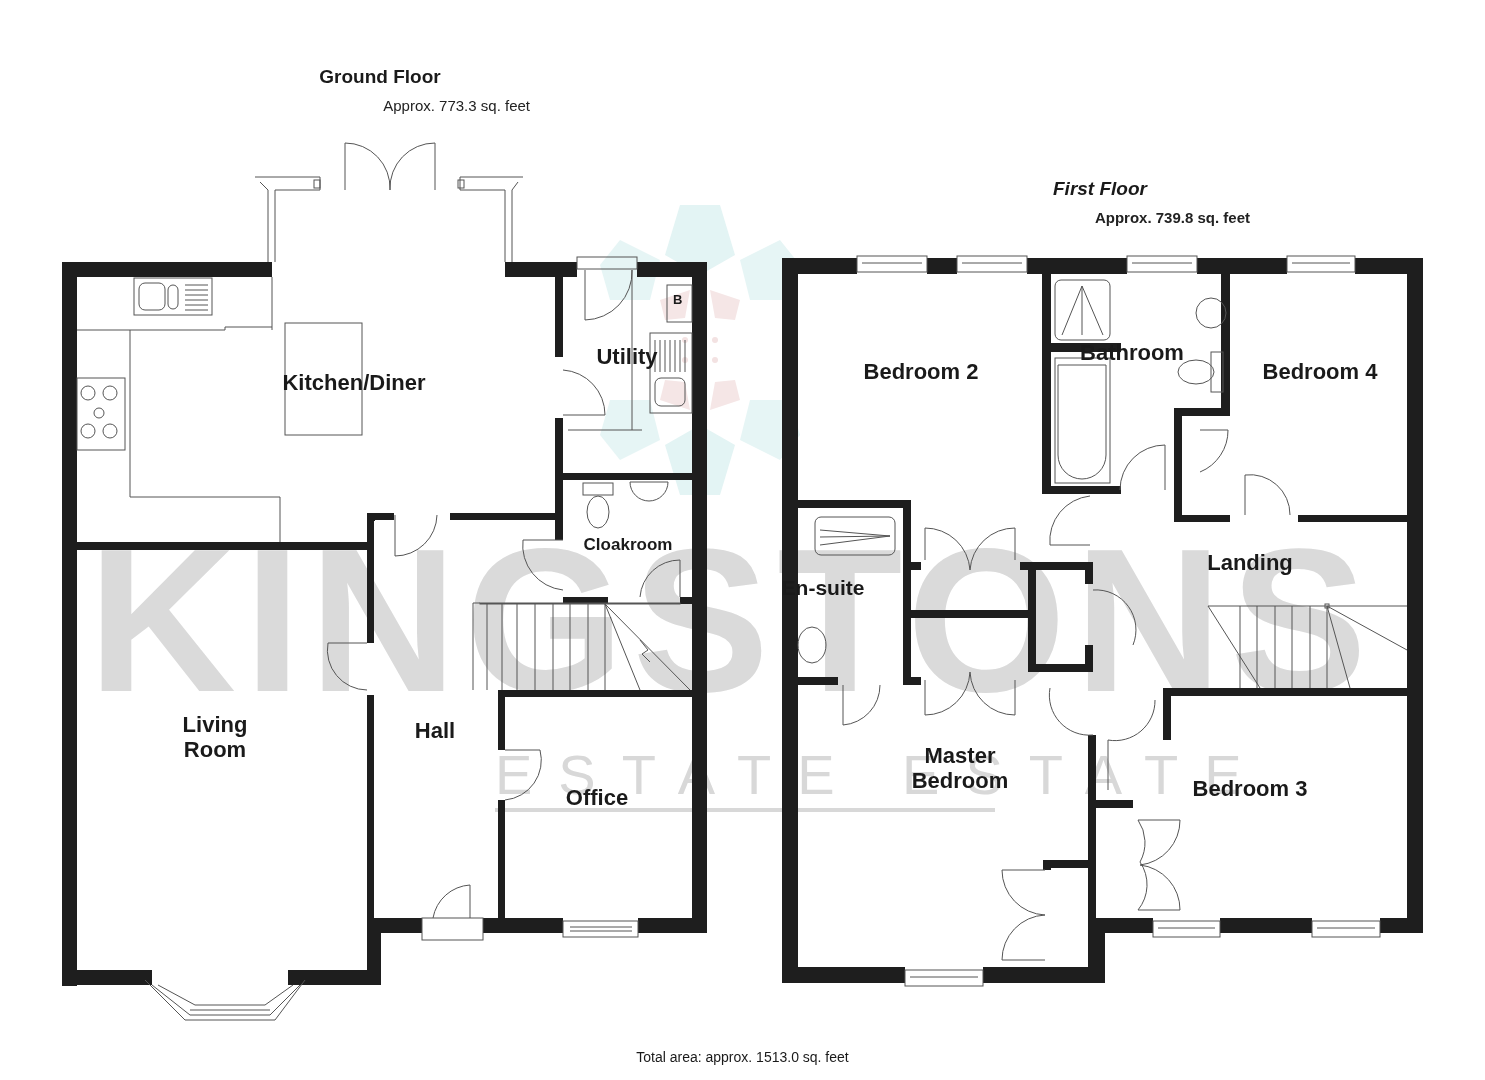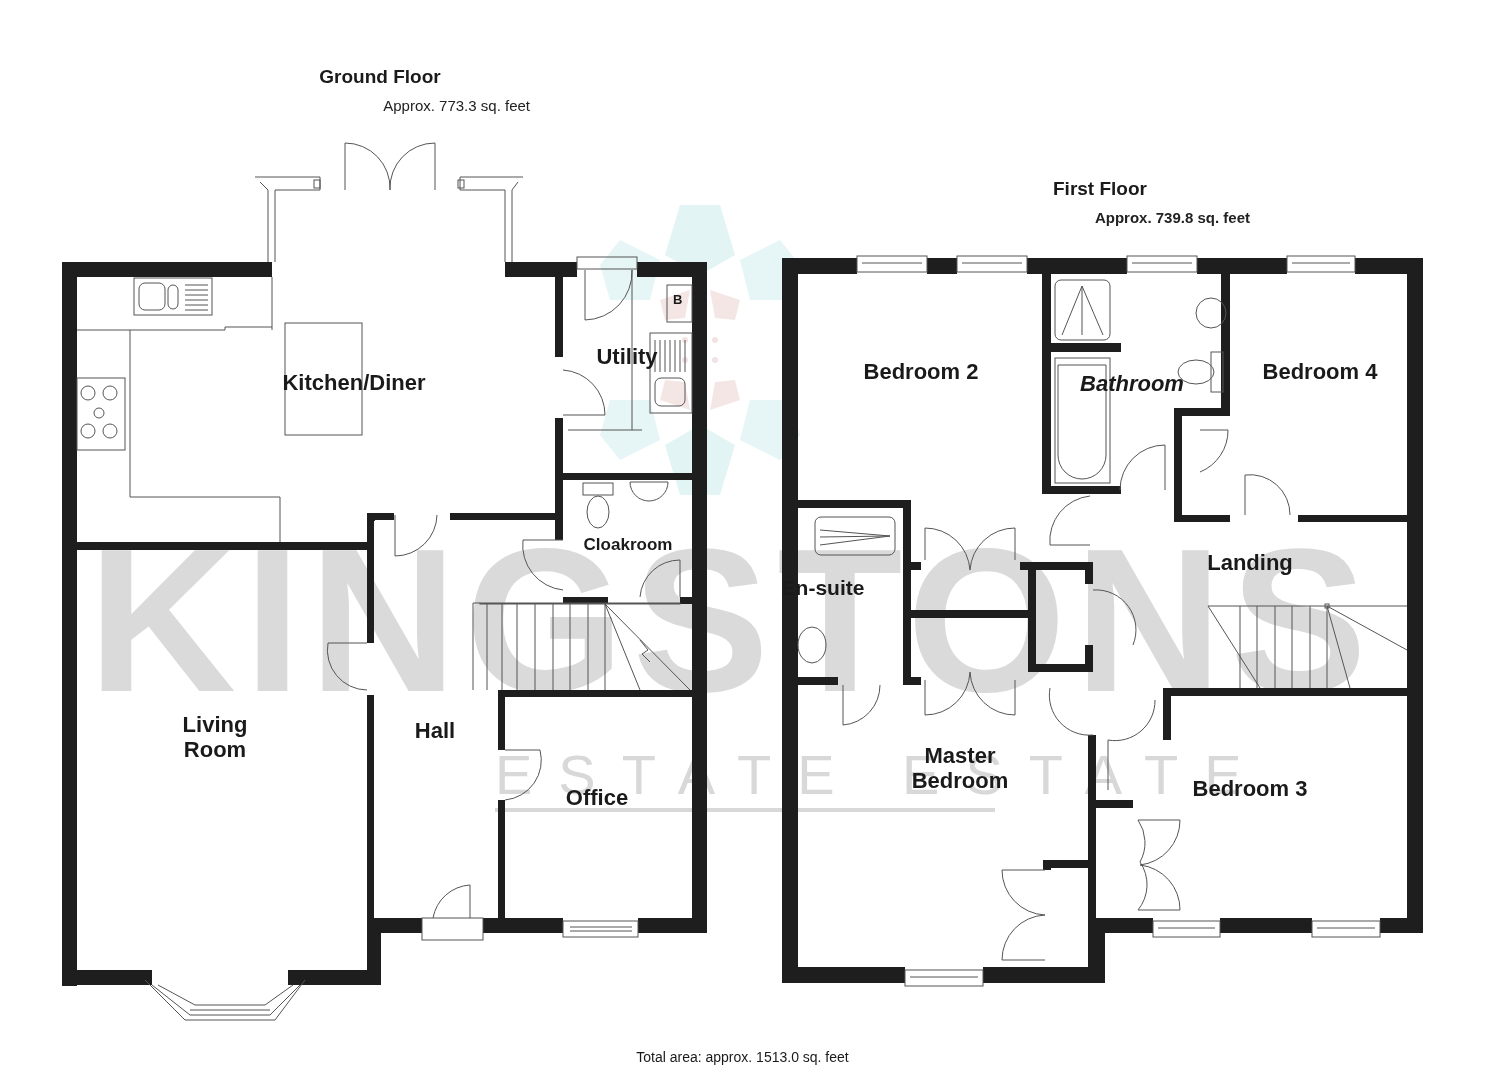--- a/index.html
+++ b/index.html
@@ -346,36 +346,36 @@
       <path d="M1002,960 A45,45 0 0 1 1045,915"></path>
       <line x1="1002" y1="870" x2="1045" y2="870"></line>
       <line x1="1002" y1="960" x2="1045" y2="960"></line>
     </g>
   </g>
 </svg>
 
 <div class="floor-title" style="left:230px; width:300px; top:66px; z-index:3;">Ground Floor</div>
 <div class="floor-sub" style="left:230px; width:300px; top:97px; z-index:3;">Approx. 773.3 sq. feet</div>
 
-<div class="floor-title" style="left:950px; width:300px; top:178px; z-index:3;">First Floor</div>
+<div class="floor-title" style="left:950px; width:300px; top:178px; z-index:3;font-style:italic;">First Floor</div>
 <div class="floor-sub" style="left:950px; width:300px; top:209px; z-index:3;font-weight:bold;">Approx. 739.8 sq. feet</div>
 
 <div class="room" style="left:254px; width:200px; top:370px; z-index:3;">Kitchen/Diner</div>
 <div class="room" style="left:577px; width:100px; top:344px; z-index:3;">Utility</div>
 <div class="room small" style="left:568px; width:120px; top:532px; z-index:3;">Cloakroom</div>
 <div class="room" style="left:140px; width:150px; top:712px; z-index:3;">
   <div>Living</div>
   <div>Room</div>
 </div>
 <div class="room" style="left:385px; width:100px; top:718px; z-index:3;">Hall</div>
 <div class="room" style="left:547px; width:100px; top:785px; z-index:3;">Office</div>
 <div class="abs" style="left:673px; top:292px; font-size:13px; font-weight:bold; z-index:3;">B</div>
 
 <div class="room" style="left:846px; width:150px; top:359px; z-index:3;">Bedroom 2</div>
-<div class="room" style="left:1062px; width:140px; top:371px; z-index:3;font-style:italic;">Bathroom</div>
+<div class="room" style="left:1062px; width:140px; top:340px; z-index:3;">Bathroom</div>
 <div class="room" style="left:1245px; width:150px; top:359px; z-index:3;">Bedroom 4</div>
 <div class="room" style="left:769px; width:108px; top:575px; font-size:21px; z-index:3;">En-suite</div>
 <div class="room" style="left:1180px; width:140px; top:550px; z-index:3;">Landing</div>
 <div class="room" style="left:885px; width:150px; top:743px; z-index:3;">
   <div>Master</div>
   <div>Bedroom</div>
 </div>
 <div class="room" style="left:1175px; width:150px; top:776px; z-index:3;">Bedroom 3</div>
 
 <div class="total" style="z-index:3;">Total area: approx. 1513.0 sq. feet</div>

